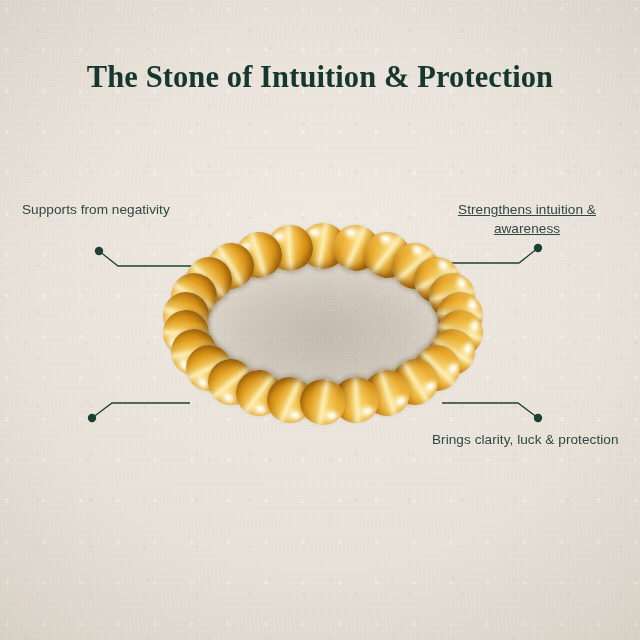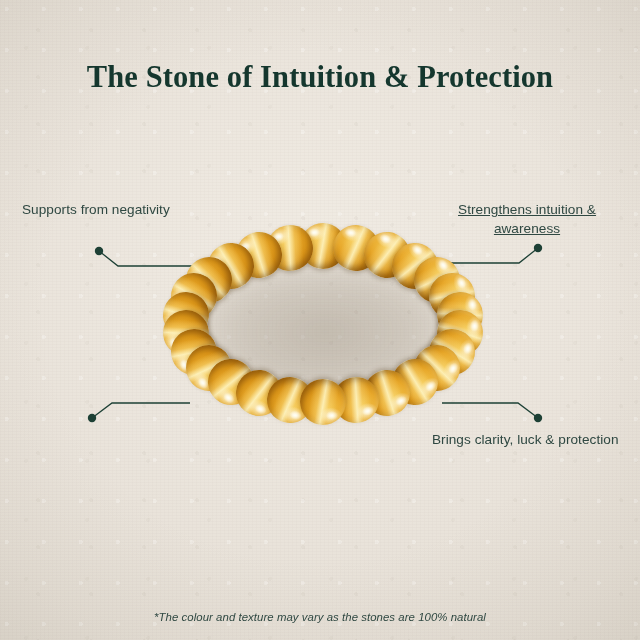--- a/index.html
+++ b/index.html
@@ -200,15 +200,14 @@
       <div class="bead" style="left: 140px; top: 157px; width: 46px; height: 46px; transform: rotate(180deg);"></div>
     </div>
 
   <div class="callout-label" id="label-top-left">Supports from negativity</div>
 
   <div class="callout-label" id="label-top-right">Strengthens intuition &amp; awareness</div>
 
 
   <div class="callout-label" id="label-bottom-right">Brings clarity, luck &amp; protection</div>
 
-  <div id="footer-note">*The colour and texture may vary as the stones are 100% natural</div>
 
 </div>
 
 </body></html>

